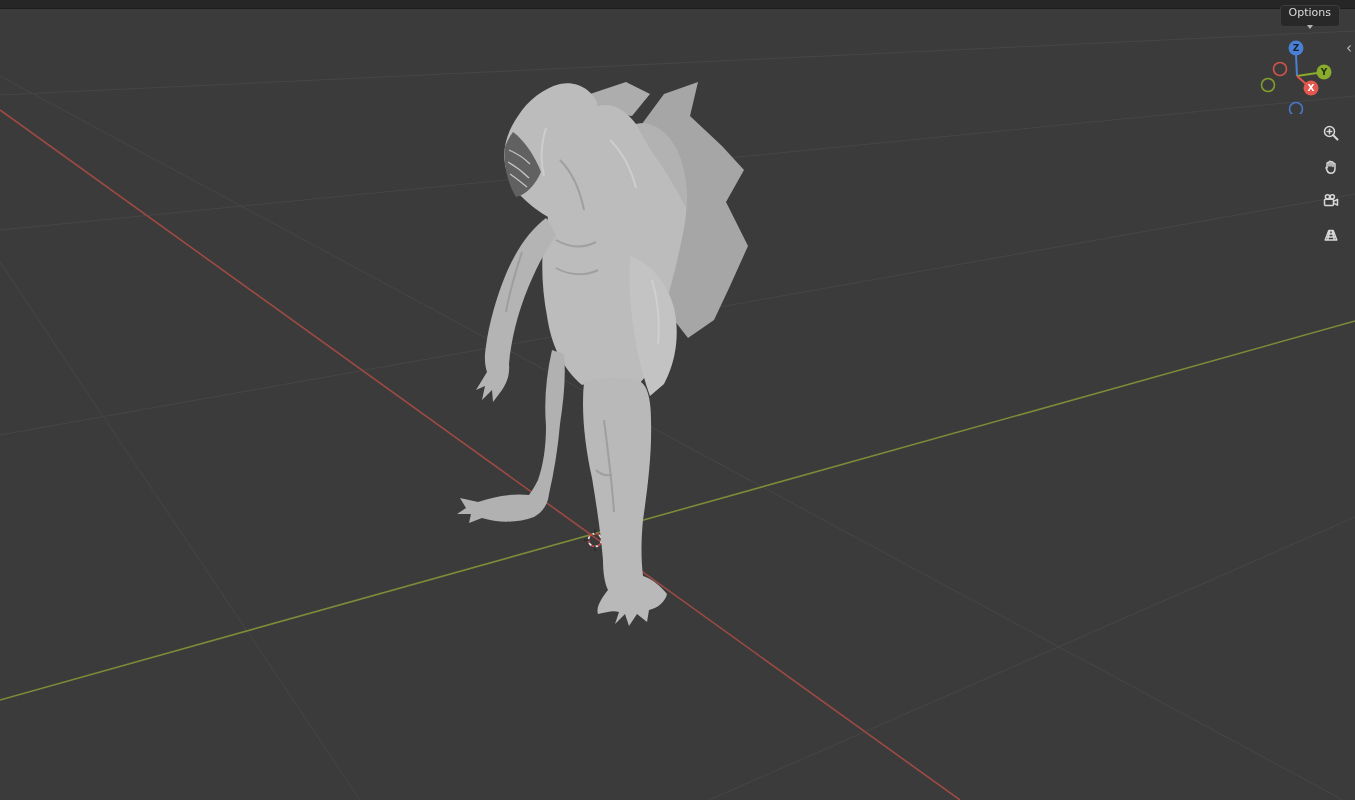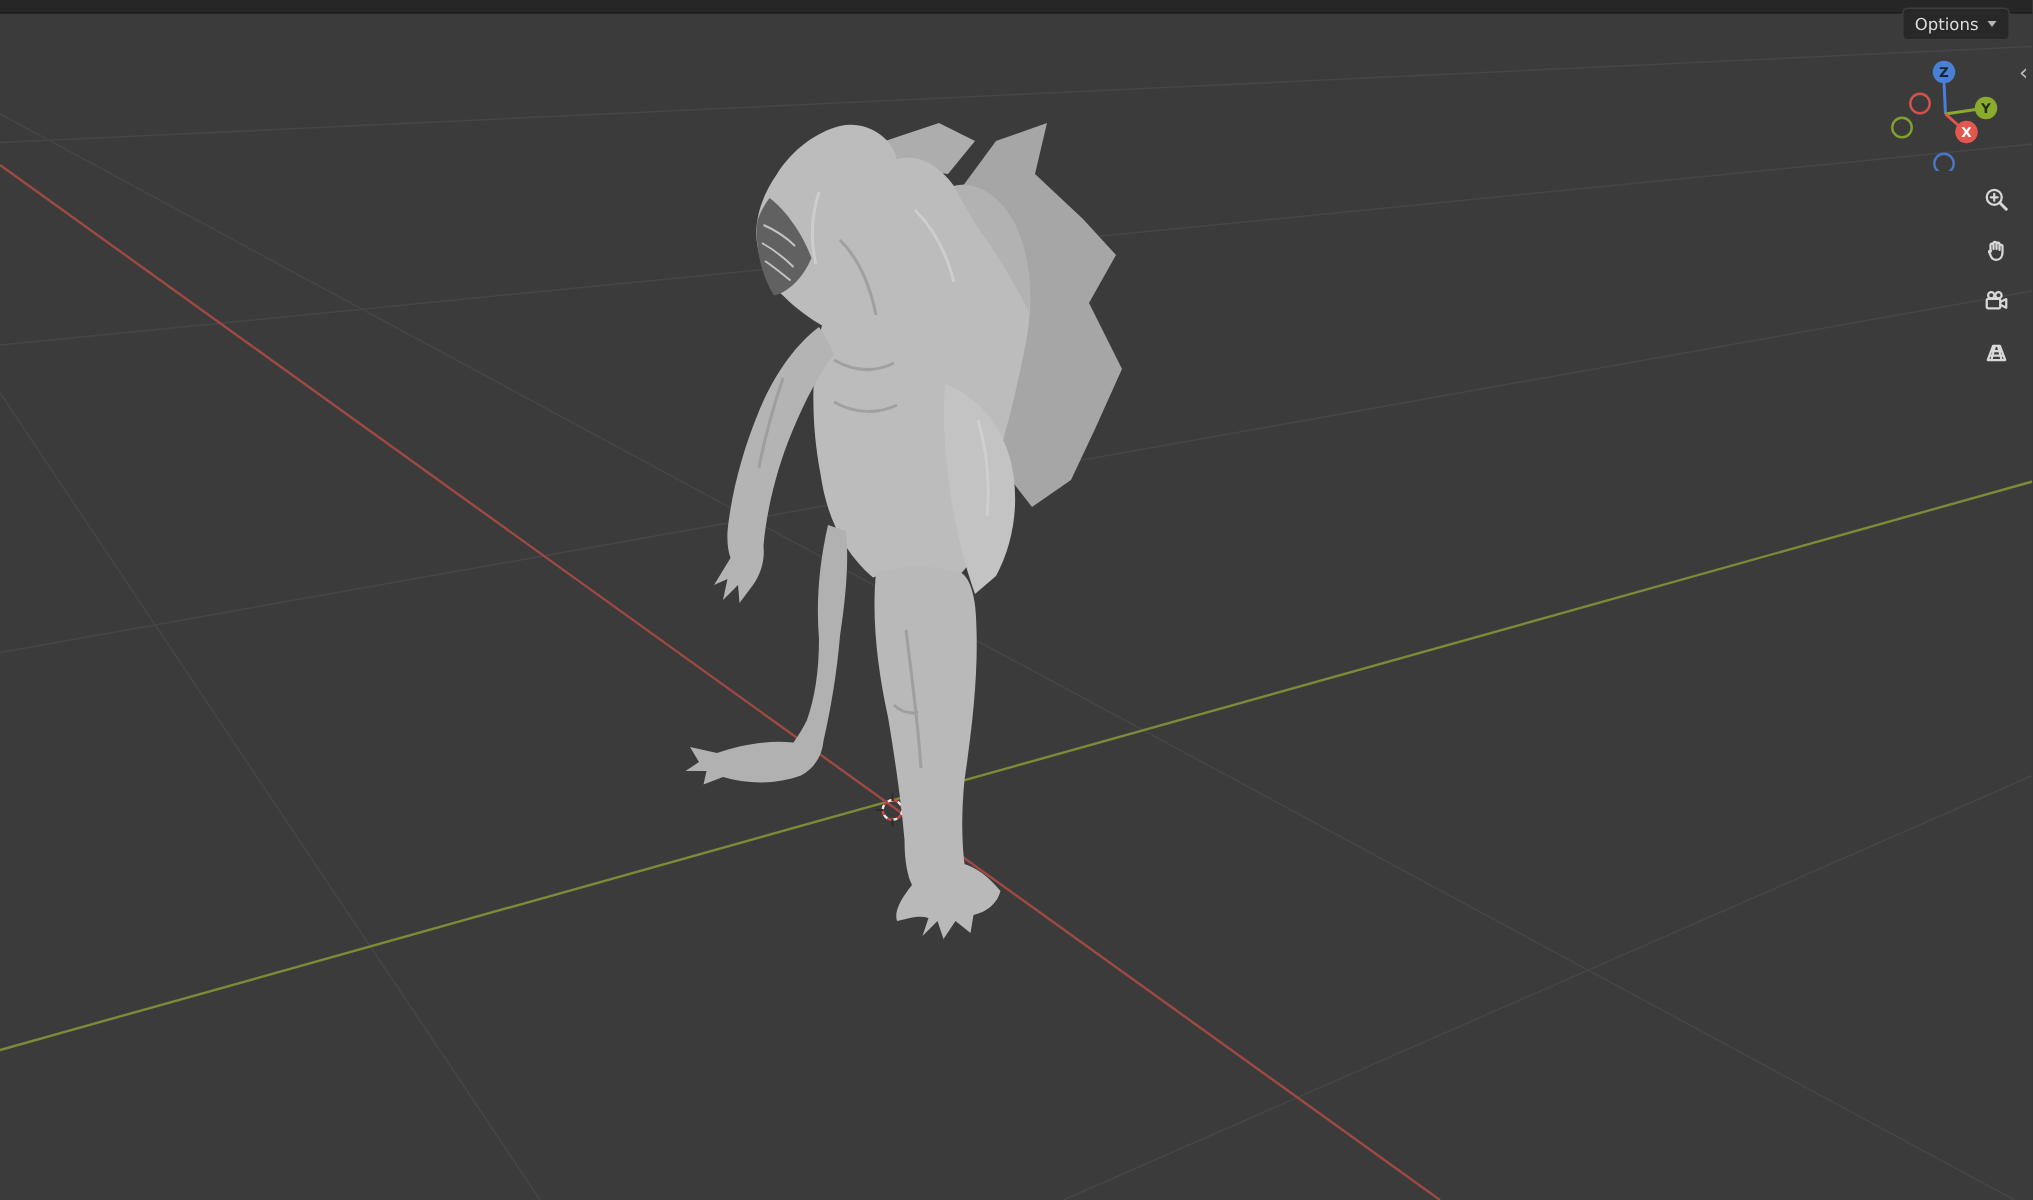--- a/index.html
+++ b/index.html
@@ -11,20 +11,21 @@
   .topstrip{
     position:absolute;top:0;left:0;width:100%;height:9px;
     background:#262626;border-bottom:1px solid #1d1d1d;box-sizing:border-box;
   }
   .options-btn{
     position:absolute;top:5px;right:15px;height:22px;
     display:flex;align-items:center;gap:6px;
     background:#282828;border:1px solid #3d3d3d;border-radius:4px;
     color:#dcdcdc;font-size:11px;padding:0 8px;cursor:pointer;
     font-family:"DejaVu Sans",sans-serif;
+    flex-direction:column;
   }
   .chev{
     width:0;height:0;display:inline-block;
     border-left:3.5px solid transparent;border-right:3.5px solid transparent;
     border-top:4px solid #b5b5b5;
   }
   .gizmo{position:absolute;left:1259px;top:38px;cursor:pointer;}
   .gizmo text{font-family:"DejaVu Sans",sans-serif;font-size:9px;font-weight:bold;}
   .tools{
     position:absolute;right:10px;top:119px;

